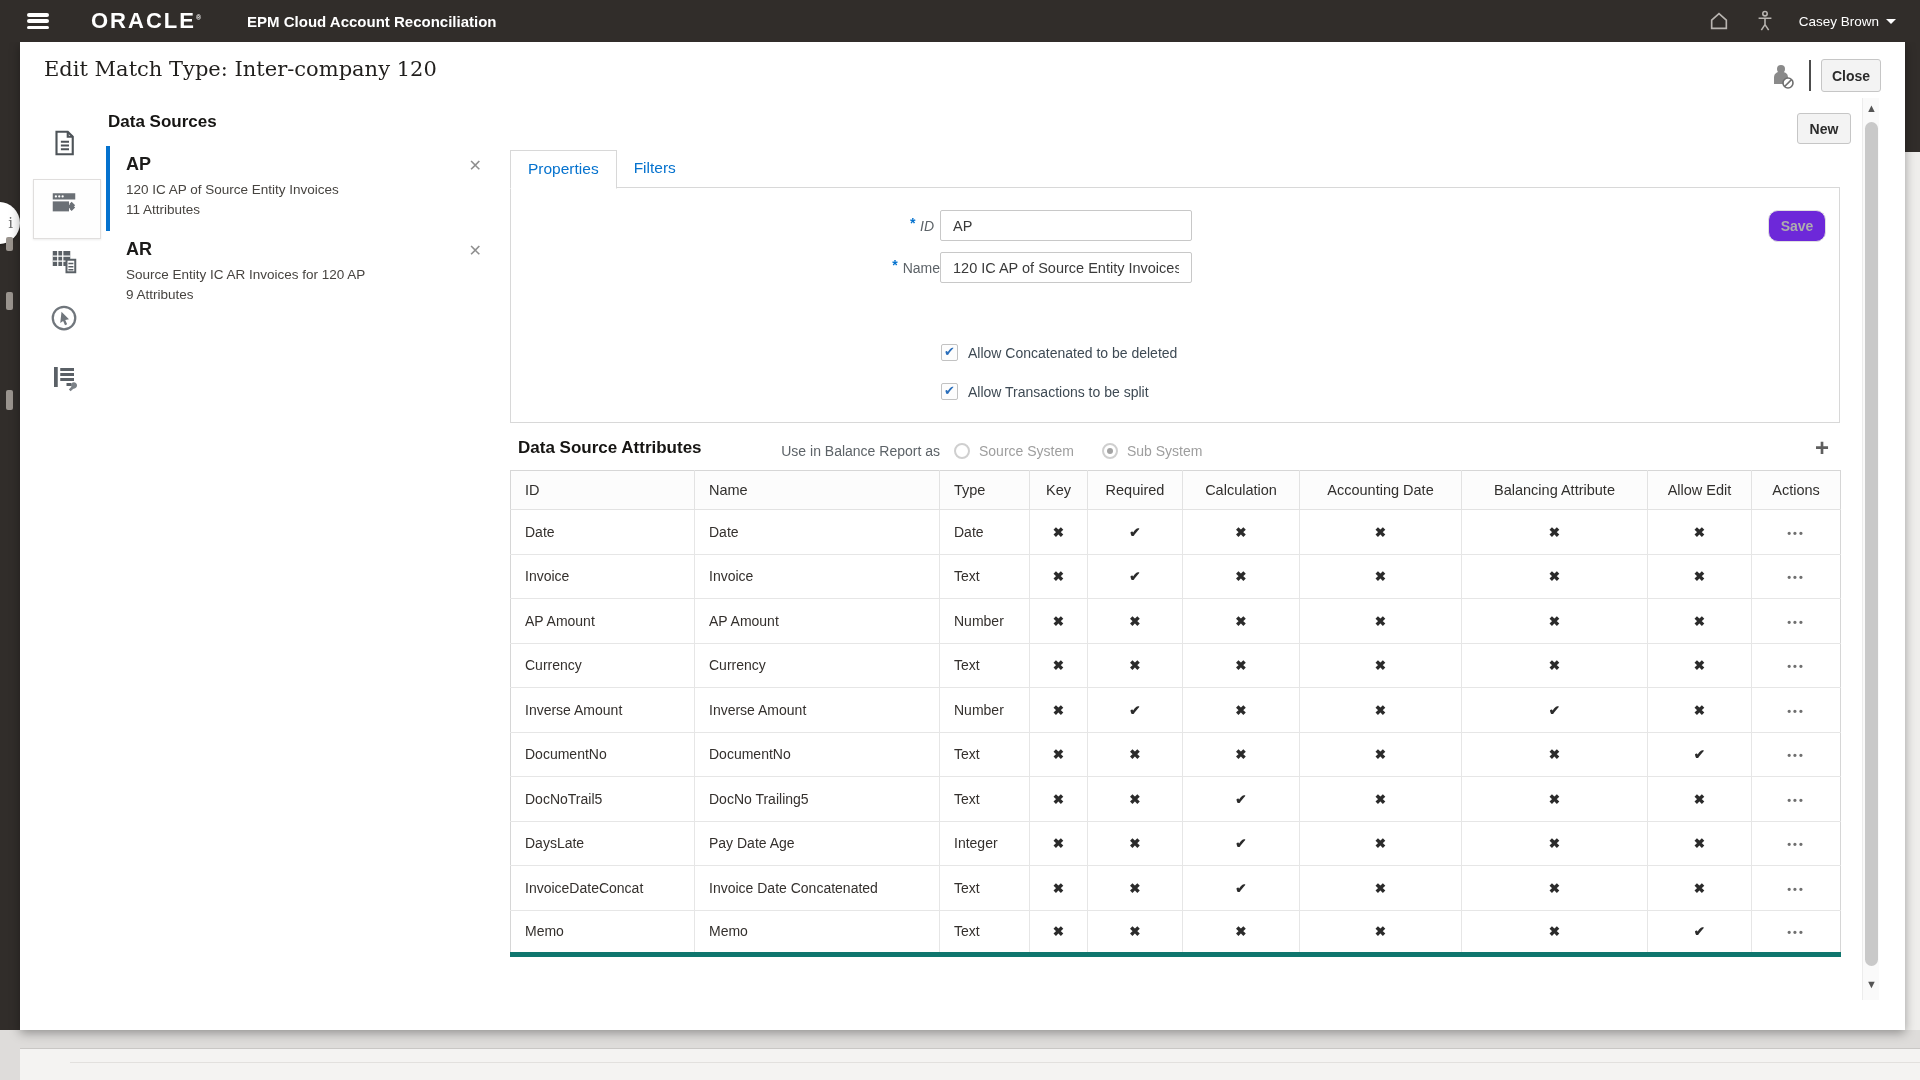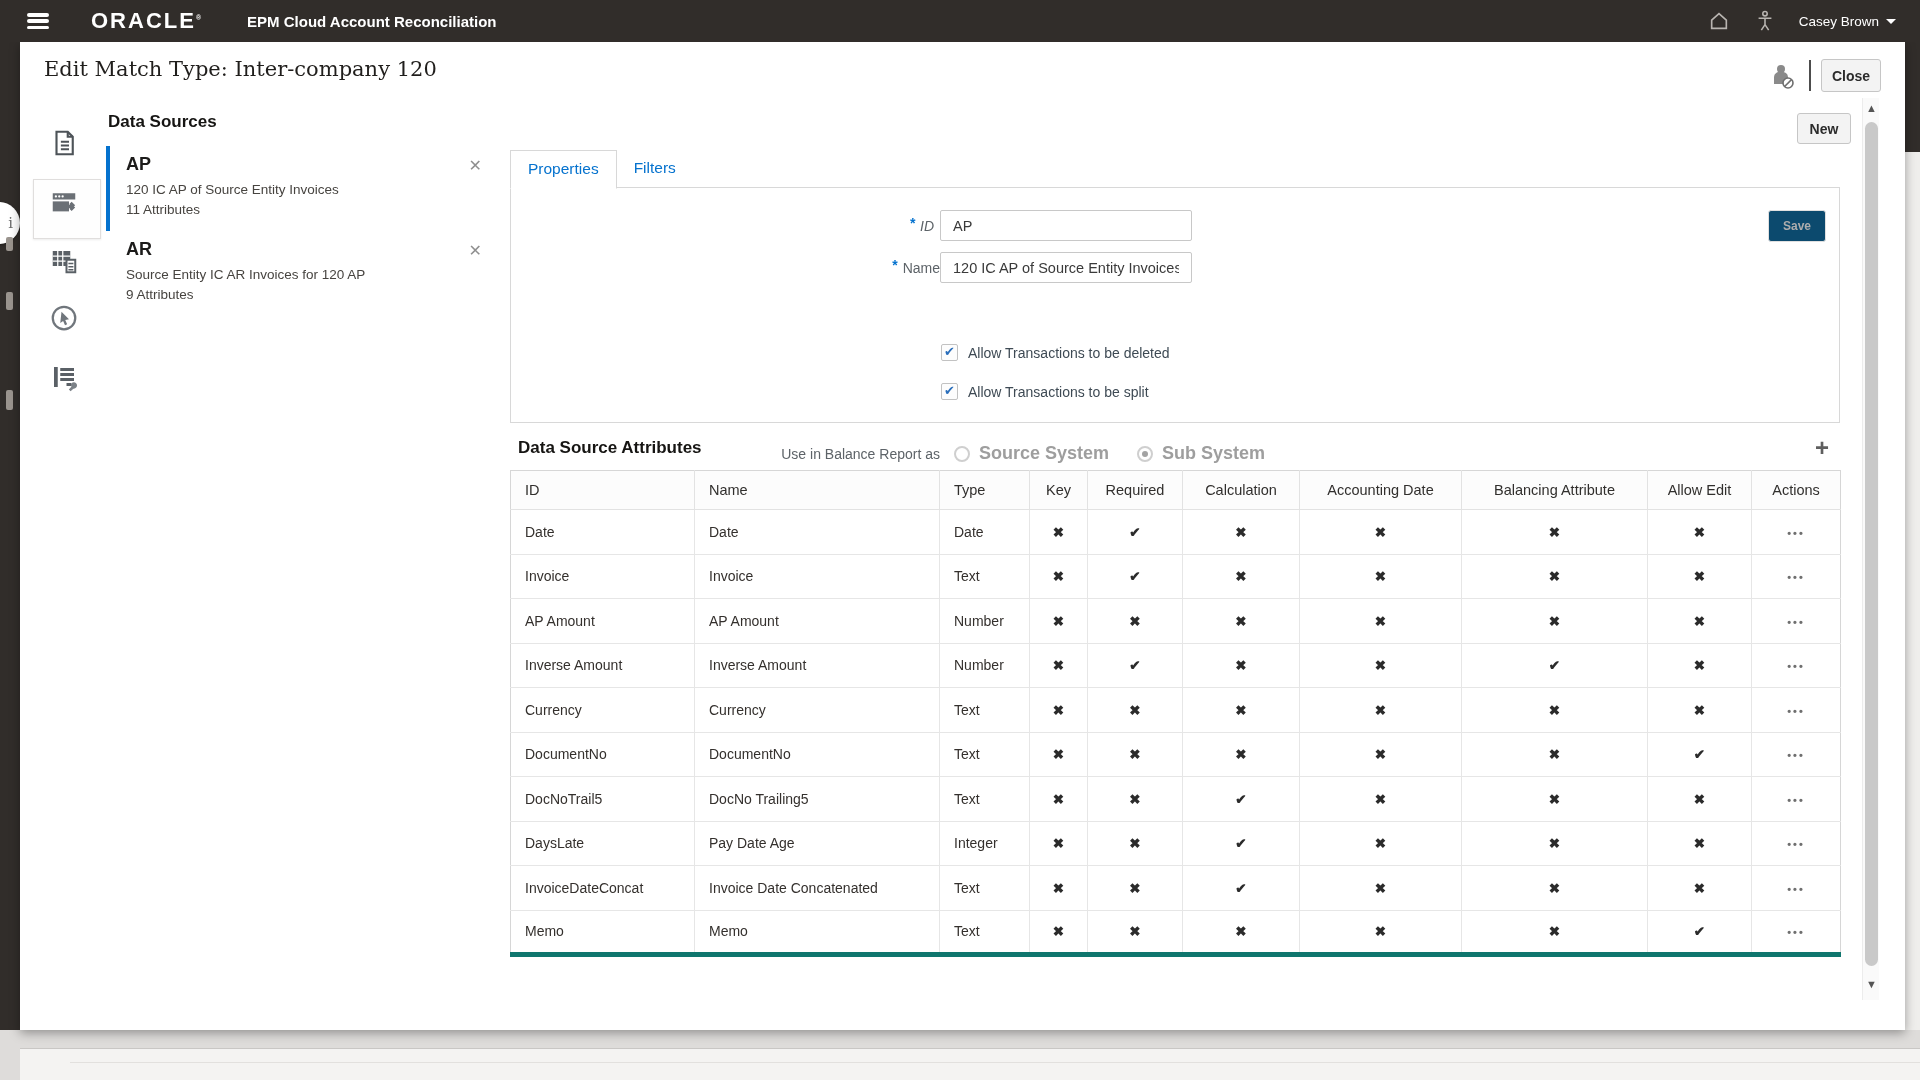--- a/index.html
+++ b/index.html
@@ -63,34 +63,34 @@
   .src-attrs { font-size:13.5px; color:#474440; }
   .src-close { position:absolute; right:24px; top:10px; color:#8f8f8f; font-size:16px; cursor:pointer; }
 
   
   .tabs { position:absolute; left:490px; top:108px; display:flex; z-index:2; }
   .tab { padding:9px 17px 10px 17px; font-size:15.5px; color:#0572ce; cursor:pointer; }
   .tab.active { background:#fff; border:1px solid #d8d8d8; border-bottom:1px solid #fff; }
   .props-box { position:absolute; left:490px; top:145px; width:1330px; height:236px;
                border:1px solid #d8d8d8; background:#fff; z-index:1; }
   .save-btn { position:absolute; left:1257px; top:22px; width:58px; height:32px;
-              border:1px solid #e0e0e0; background:#0c4a6e; color:#adadad; font-weight:bold;
-              font-size:12px; border-radius:3px; }
+              border:1px solid #e0e0e0; background:#6d28d9; color:#adadad; font-weight:bold;
+              font-size:14px; border-radius:10px; }
   .fld-label { position:absolute; width:215px; text-align:right; font-size:14px; color:#5d6368; }
   .req-star { color:#0572ce; font-weight:bold; margin-right:5px; position:relative; top:-3px; }
   .fld-input { position:absolute; left:429px; width:252px; height:31px; border:1px solid #c8c8c8;
                border-radius:2px; font-size:14.5px; color:#3a3a3a; padding:0 12px;
                font-family:"Liberation Sans",sans-serif; background:#fff; }
   .radio-row { position:absolute; left:214px; top:255px; display:flex; align-items:center; }
   .bal-label { width:215px; text-align:right; font-size:14px; color:#5d6368; margin-right:14px; }
   .radio { width:16px; height:16px; border:2px solid #cfcfcf; border-radius:50%; background:#fff;
            display:inline-block; position:relative; cursor:pointer; }
   .radio.sel::after { content:""; position:absolute; left:3px; top:3px; width:6px; height:6px;
                       border-radius:50%; background:#a3a3a3; }
-  .radio-label { font-size:18px; color:#9e9e9e; margin:0 28px 0 9px;font-weight:bold; }
+  .radio-label { font-size:14px; color:#9e9e9e; margin:0 28px 0 9px; }
   .chk-row { position:absolute; left:430px; display:flex; align-items:center; }
   .chk { width:17px; height:17px; border:1px solid #c2c2c2; border-radius:2px; background:#fdfdfd;
          display:inline-flex; align-items:center; justify-content:center; cursor:pointer; }
   .chk-mark { color:#2a6ebb; font-size:13px; line-height:1; position:relative; top:-1px; }
   .chk-label { font-size:14px; color:#3e4a54; margin-left:10px; }
 
   
   .attrs-title { position:absolute; left:490px; top:396px; font-size:17px; font-weight:bold; color:#161513;margin-left:8px; }
   .add-icon { position:absolute; left:1795px; top:392px; font-size:24px; font-weight:bold; color:#5f5f5f; cursor:pointer; }
   .attr-table { position:absolute; left:490px; top:428px; width:1330px; border-collapse:collapse;
@@ -260,21 +260,21 @@
             <span class="radio-label">Source System</span>
             <span class="radio sel"></span>
             <span class="radio-label">Sub System</span>
           </span>
       </div>
 
       <div class="chk-row" style="top:156px;" id="chk-slot-0">
           <span class="chk">
             <span class="chk-mark">✔</span>
           </span>
-          <span class="chk-label">Allow Transactions to be deleted</span>
+          <span class="chk-label">Allow Concatenated to be deleted</span>
         </div>
       <div class="chk-row" style="top:195px;" id="chk-slot-1">
           <span class="chk">
             <span class="chk-mark">✔</span>
           </span>
           <span class="chk-label">Allow Transactions to be split</span>
         </div>
     </div>
 
     <div class="attrs-title">Data Source Attributes</div>
@@ -337,40 +337,40 @@
             <td class="c-left">Number</td>
             <td class="c-mid"><span class="mark">✖</span></td>
             <td class="c-mid"><span class="mark">✖</span></td>
             <td class="c-mid"><span class="mark">✖</span></td>
             <td class="c-mid"><span class="mark">✖</span></td>
             <td class="c-mid"><span class="mark">✖</span></td>
             <td class="c-mid"><span class="mark">✖</span></td>
             <td class="c-mid"><span class="dots">•••</span></td>
           </tr>
           <tr>
+            <td class="c-left">Currency</td>
+            <td class="c-left">Currency</td>
+            <td class="c-left">Text</td>
+            <td class="c-mid"><span class="mark">✖</span></td>
+            <td class="c-mid"><span class="mark">✖</span></td>
+            <td class="c-mid"><span class="mark">✖</span></td>
+            <td class="c-mid"><span class="mark">✖</span></td>
+            <td class="c-mid"><span class="mark">✖</span></td>
+            <td class="c-mid"><span class="mark">✖</span></td>
+            <td class="c-mid"><span class="dots">•••</span></td>
+          </tr>
+          <tr>
             <td class="c-left">Inverse Amount</td>
             <td class="c-left">Inverse Amount</td>
             <td class="c-left">Number</td>
             <td class="c-mid"><span class="mark">✖</span></td>
             <td class="c-mid"><span class="mark">✔</span></td>
             <td class="c-mid"><span class="mark">✖</span></td>
             <td class="c-mid"><span class="mark">✖</span></td>
             <td class="c-mid"><span class="mark">✔</span></td>
-            <td class="c-mid"><span class="mark">✖</span></td>
-            <td class="c-mid"><span class="dots">•••</span></td>
-          </tr>
-          <tr>
-            <td class="c-left">Currency</td>
-            <td class="c-left">Currency</td>
-            <td class="c-left">Text</td>
-            <td class="c-mid"><span class="mark">✖</span></td>
-            <td class="c-mid"><span class="mark">✖</span></td>
-            <td class="c-mid"><span class="mark">✖</span></td>
-            <td class="c-mid"><span class="mark">✖</span></td>
-            <td class="c-mid"><span class="mark">✖</span></td>
             <td class="c-mid"><span class="mark">✖</span></td>
             <td class="c-mid"><span class="dots">•••</span></td>
           </tr>
           <tr>
             <td class="c-left">DocumentNo</td>
             <td class="c-left">DocumentNo</td>
             <td class="c-left">Text</td>
             <td class="c-mid"><span class="mark">✖</span></td>
             <td class="c-mid"><span class="mark">✖</span></td>
             <td class="c-mid"><span class="mark">✖</span></td>

